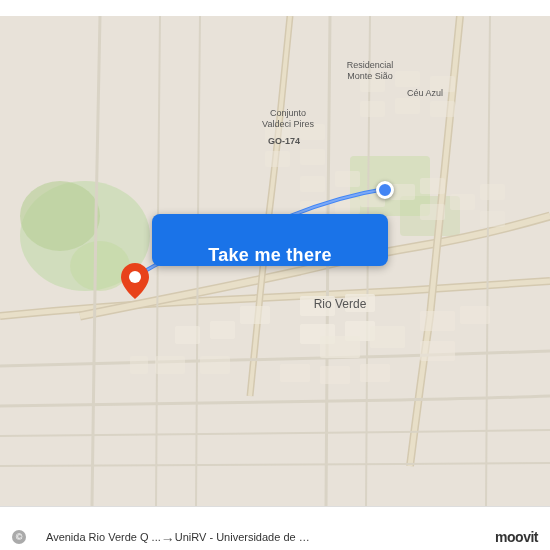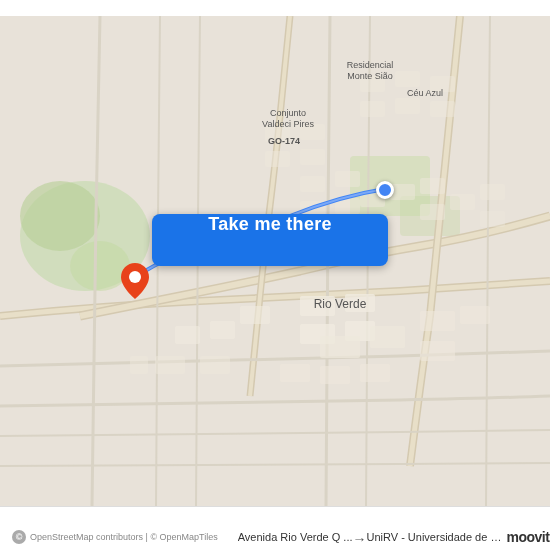--- a/index.html
+++ b/index.html
@@ -24,21 +24,21 @@
     
     #take-me-there-btn {
       position: absolute;
       top: 198px;
       left: 152px;
       width: 236px;
       height: 52px;
       background-color: #1a73e8;
       border-radius: 8px;
       display: flex;
-      align-items: flex-start;
+      align-items: flex-end;
       justify-content: center;
       cursor: pointer;
       box-shadow: 0 2px 8px rgba(0,0,0,0.3);
       z-index: 10;
     }
     #take-me-there-btn span {
       color: white;
       font-size: 18px;
       font-weight: 600;
       letter-spacing: 0.3px;
@@ -246,21 +246,20 @@
   </svg>
 
   <div id="take-me-there-btn">
     <span>Take me there</span>
   </div>
 </div>
 
 <div id="bottom-bar">
   <div class="attrib">
     <div class="copyright-circle">©</div>
-    <span style="font-size:9px; color:#888;">OpenStreetMap contributors | © OpenMapTiles</span>
   </div>
 
   <div class="route-info">
     <span class="route-from">Avenida Rio Verde Q ...</span>
     <span class="arrow-icon">→</span>
     <span class="route-to">UniRV - Universidade de Ri...</span>
   </div>
 
   <div class="moovit-logo">
     <span class="moovit-text">moovit</span>

